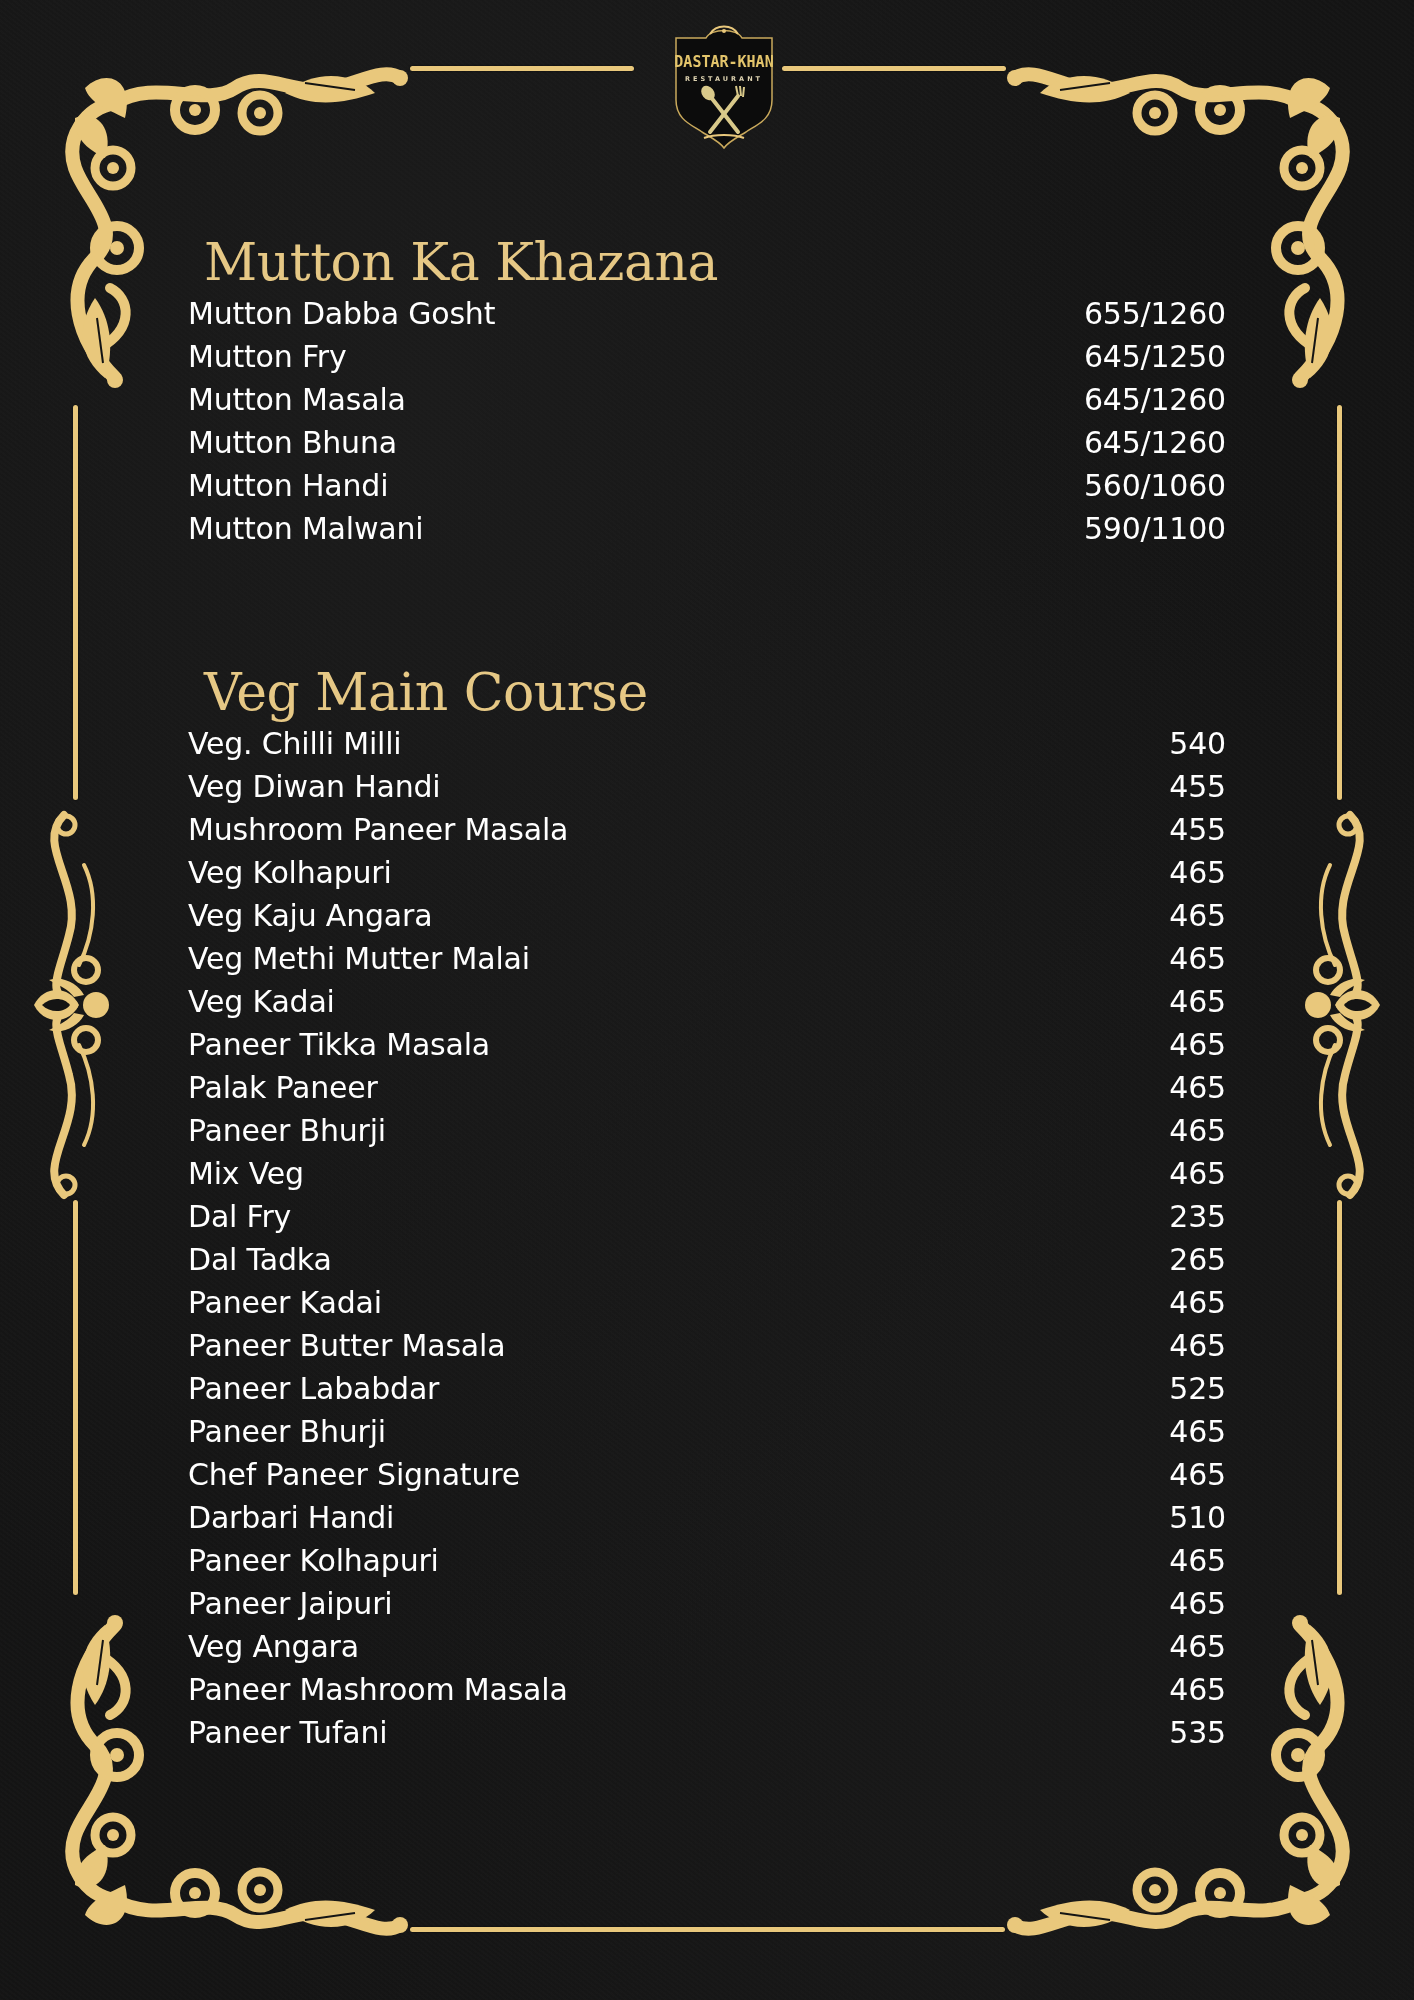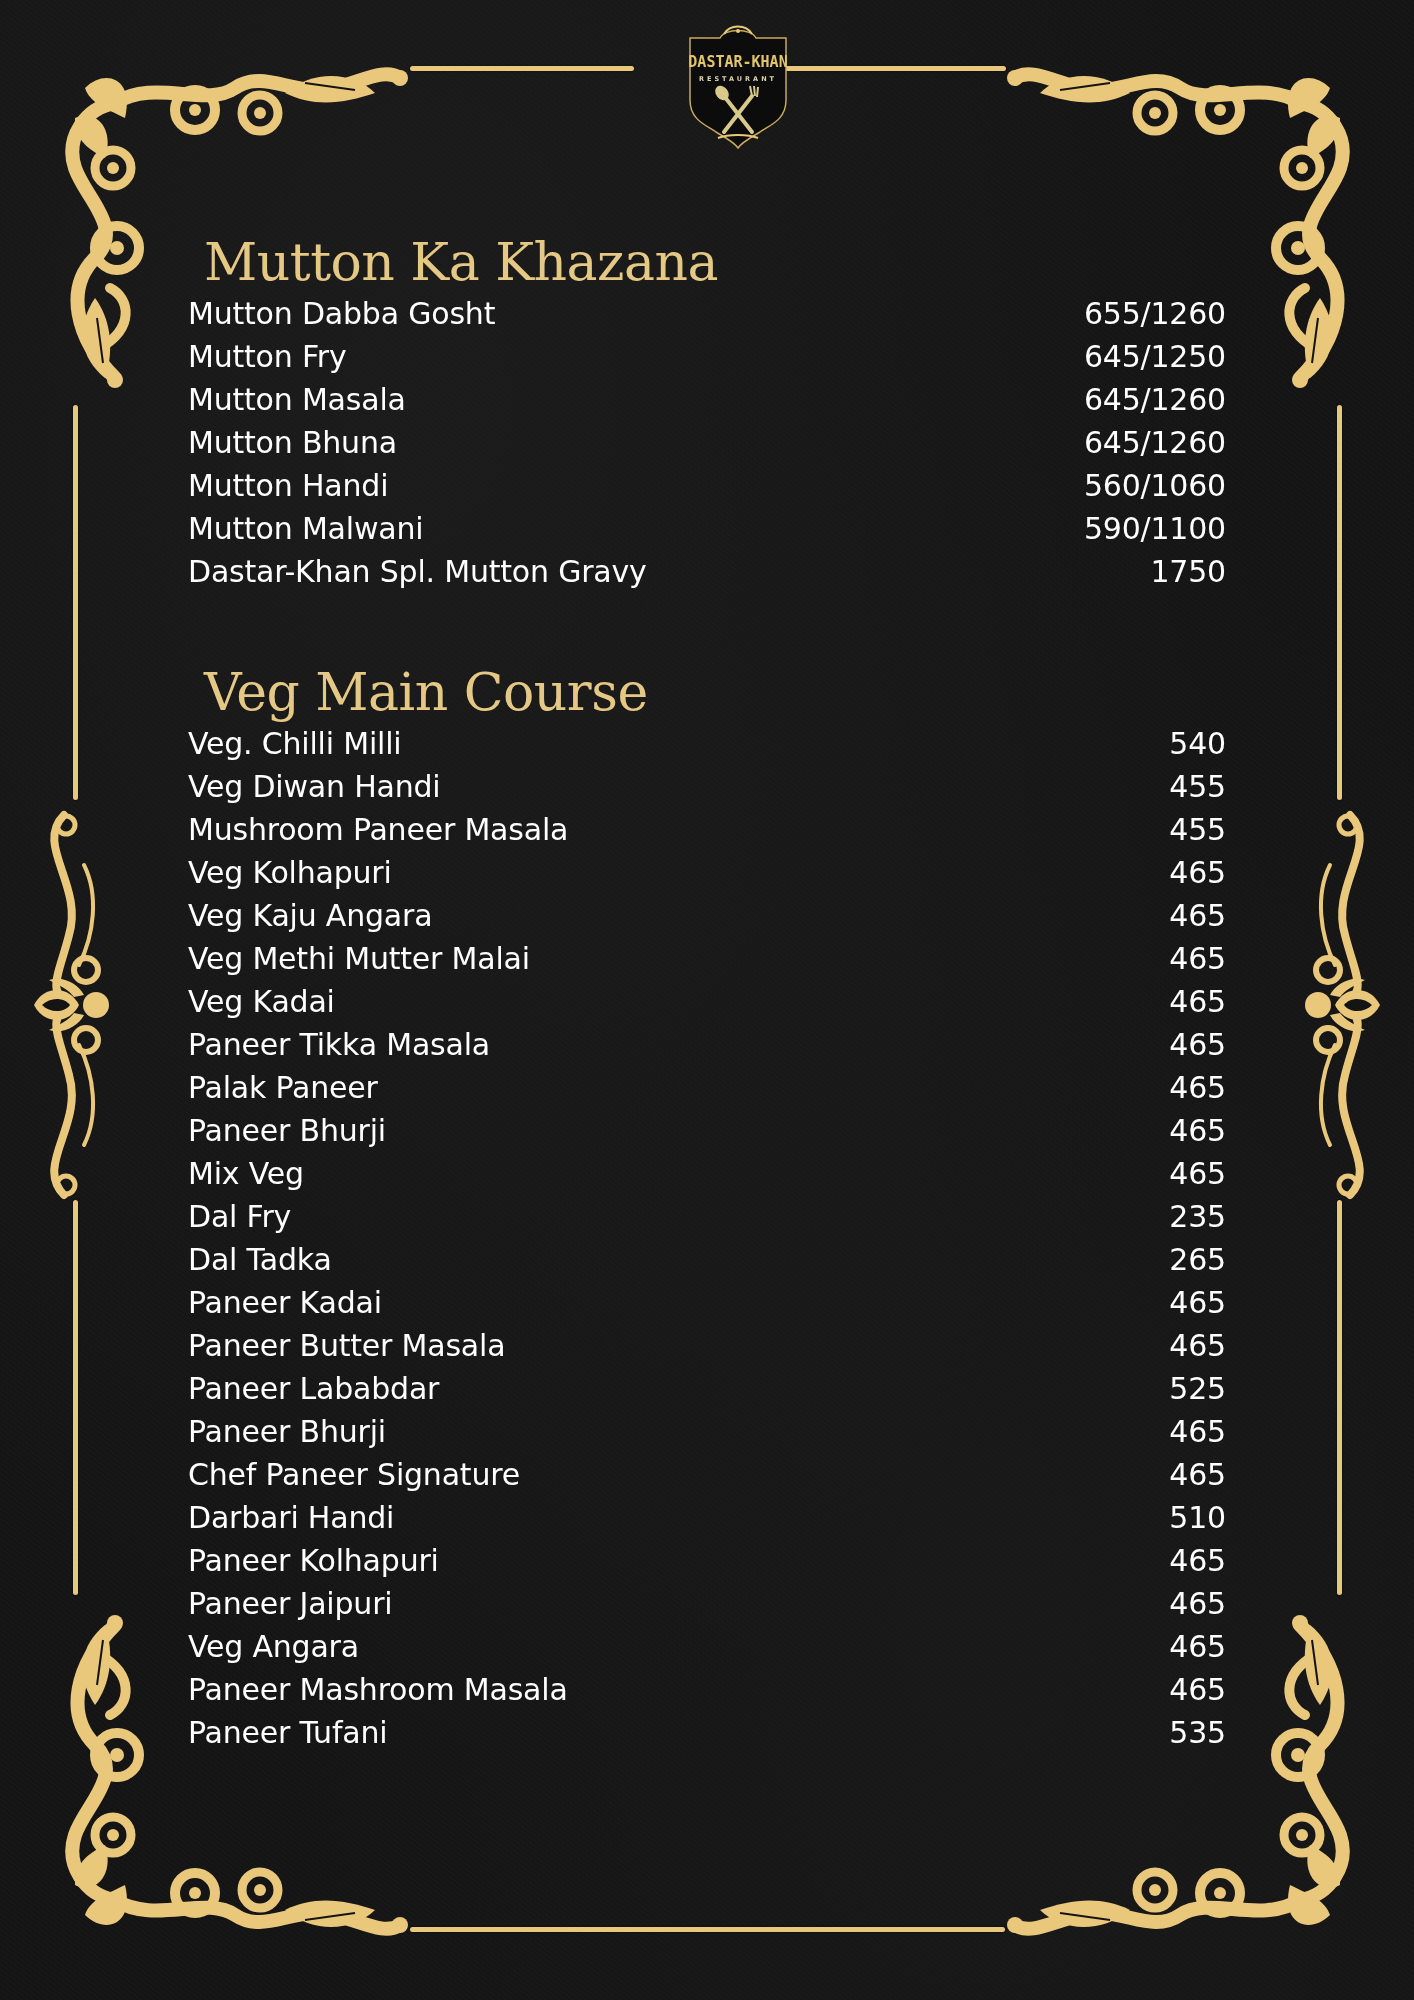--- a/index.html
+++ b/index.html
@@ -8,21 +8,21 @@
     background: #141414;
     background-image:
       radial-gradient(ellipse at 30% 20%, rgba(40,40,40,0.35) 0%, rgba(0,0,0,0) 60%),
       radial-gradient(ellipse at 70% 80%, rgba(35,35,35,0.3) 0%, rgba(0,0,0,0) 55%),
       repeating-linear-gradient(37deg, rgba(255,255,255,0.012) 0 2px, rgba(0,0,0,0.015) 2px 4px);
     font-family: "Liberation Sans", "DejaVu Sans", sans-serif;
   }
   .gold-line { position: absolute; background: #e9c87c; border-radius: 3px; box-shadow: 0 0 2px rgba(0,0,0,0.8); }
   .ornament { position: absolute; }
   .logo {
-    position: absolute; left: 680px; top: 20px; width: 116px; height: 130px;
+    position: absolute; left: 666px; top: 20px; width: 116px; height: 130px;
   }
   .content { position: absolute; left: 188px; top: 0; width: 1038px; }
   .section-title {
     position: absolute; left: 0;
     font-family: "DejaVu Serif", "Liberation Serif", serif;
     font-weight: normal; color: #e6c885; font-size: 52px; letter-spacing: -0.5px;
     margin: 16px; line-height: 1; white-space: nowrap;
   }
   .menu-list { position: absolute; left: 0; width: 1038px; margin: 0; padding: 0; list-style: none; }
   .menu-item {
@@ -150,24 +150,20 @@
         <span class="price">645/1260</span>
       </li>
     <li class="menu-item">
         <span>Mutton Handi</span>
         <span class="price">560/1060</span>
       </li>
     <li class="menu-item">
         <span>Mutton Malwani</span>
         <span class="price">590/1100</span>
       </li>
-    <li class="menu-item">
-        <span>Dastar-Khan Spl. Mutton Gravy</span>
-        <span class="price">1750</span>
-      </li>
   </ul>
 
   <h2 class="section-title" style="top:650px;">Veg Main Course</h2>
   <ul class="menu-list" style="top:722px;">
     <li class="menu-item">
         <span>Veg. Chilli Milli</span>
         <span class="price">540</span>
       </li>
     <li class="menu-item">
         <span>Veg Diwan Handi</span>

